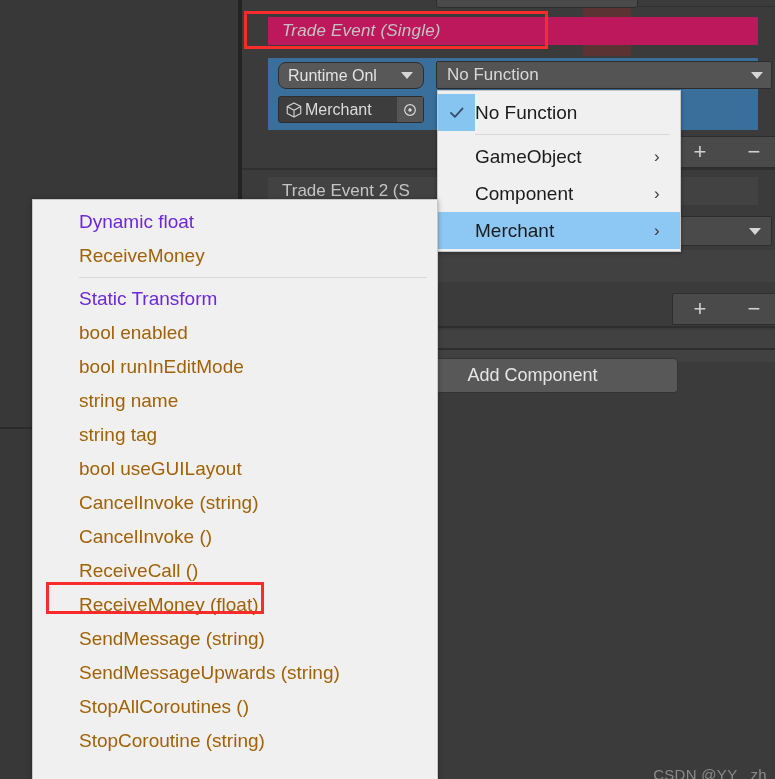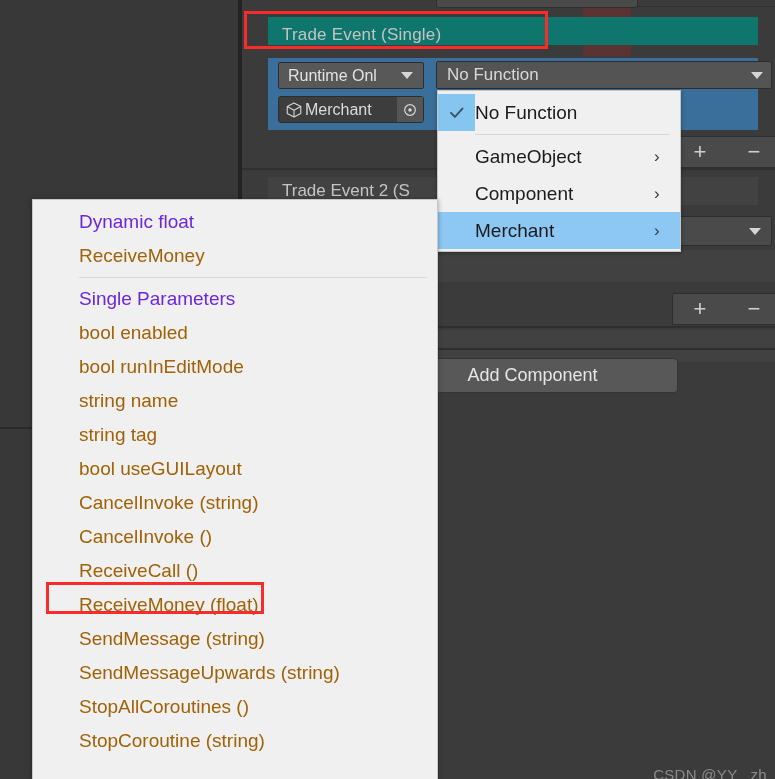--- a/index.html
+++ b/index.html
@@ -44,36 +44,36 @@
   .search-chip{
     position:absolute;left:583px;top:8px;width:48px;height:48px;
     background:rgba(120,45,45,0.55);
     display:flex;align-items:center;justify-content:center;
   }
   .search-chip svg{display:block;}
 
   
   .evt-header{
     position:absolute;left:268px;top:17px;width:490px;height:28px;
-    background:#0f766e;
-    display:flex;align-items:flex-end;
-    padding-left:14px;box-sizing:border-box;
+    background:#be185d;
+    display:flex;align-items:center;
+    padding-left:14px;box-sizing:border-box;font-style:italic;
   }
   .evt-header-label{
     color:#c4c4c4;font-size:17px;letter-spacing:.2px;
   }
 
   
   .evt-row-blue{
     position:absolute;left:268px;top:58px;width:490px;height:72px;
     background:#3a6f9c;
   }
   .runtime-btn{
     position:absolute;left:278px;top:62px;width:146px;height:27px;
-    background:#585858;border:1px solid #2d2d2d;border-radius:2px;
+    background:#585858;border:1px solid #2d2d2d;border-radius:8px;
     display:flex;align-items:center;box-sizing:border-box;
     padding:0 10px 0 9px;
   }
   .runtime-btn .txt{color:#e3e3e3;font-size:16px;flex:1;white-space:nowrap;overflow:hidden;}
   .caret{width:0;height:0;border-left:6px solid transparent;border-right:6px solid transparent;border-top:7px solid #d6d6d6;}
 
   .obj-field{
     position:absolute;left:278px;top:96px;width:146px;height:27px;
     background:#3d3d3d;border:1px solid #2d2d2d;border-radius:3px;
     display:flex;align-items:center;box-sizing:border-box;padding-left:6px;
@@ -293,21 +293,21 @@
       <span class="arrow">›</span>
     </div>
   </div>
 
   <div class="menu2">
     <div class="m2-item header">Dynamic float</div>
     <div class="m2-item">ReceiveMoney</div>
 
     <div class="m2-sep"></div>
 
-    <div class="m2-item header">Single Parameters</div>
+    <div class="m2-item header">Static Transform</div>
 
     <div class="m2-item">bool enabled</div>
     <div class="m2-item">bool runInEditMode</div>
     <div class="m2-item">string name</div>
     <div class="m2-item">string tag</div>
     <div class="m2-item">bool useGUILayout</div>
     <div class="m2-item">CancelInvoke (string)</div>
     <div class="m2-item">CancelInvoke ()</div>
     <div class="m2-item">ReceiveCall ()</div>
     <div class="m2-item">ReceiveMoney (float)</div>

